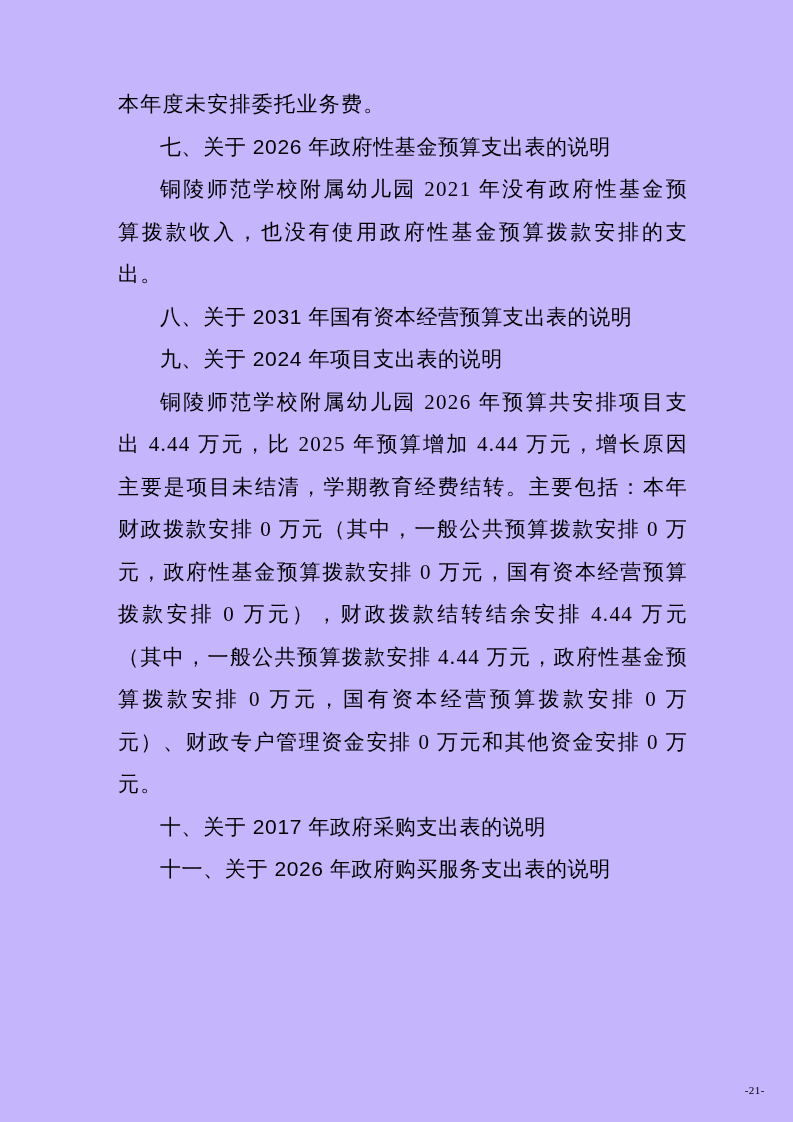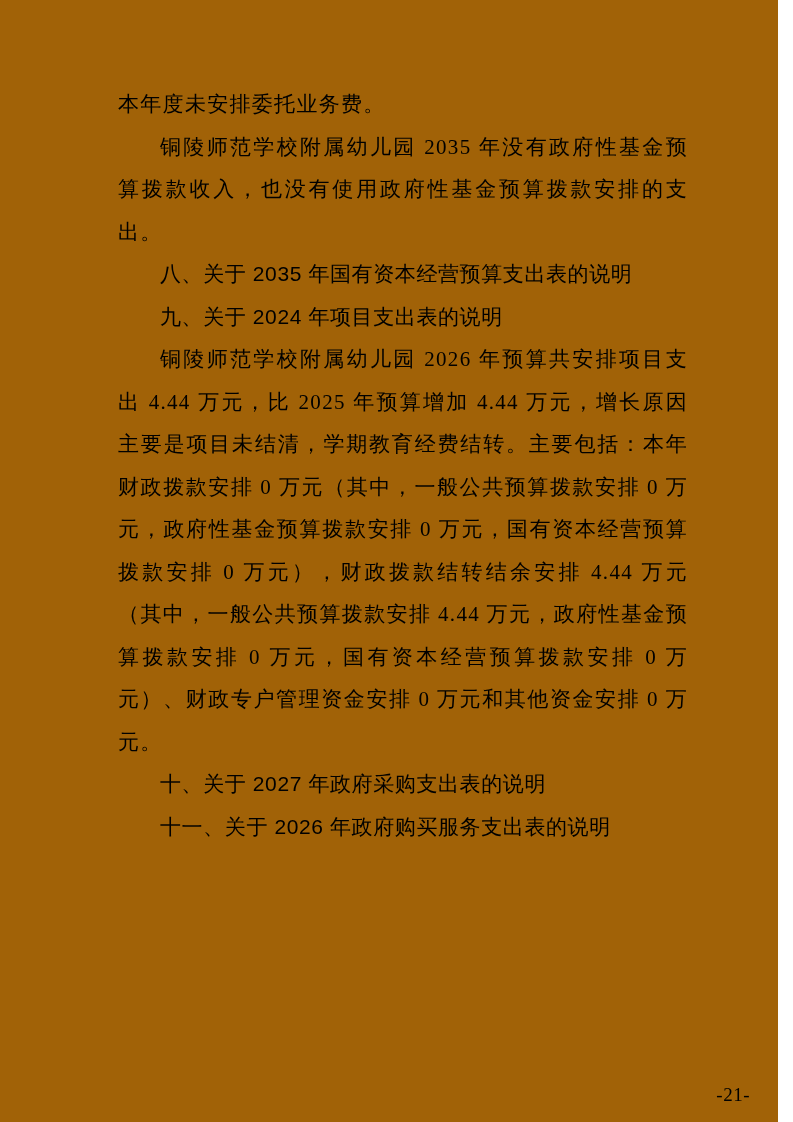--- a/index.html
+++ b/index.html
@@ -4,24 +4,25 @@
 <style>
   html, body {
     margin: 0;
     padding: 0;
     background: #ffffff;
   }
   .page {
     position: relative;
     width: 778px;
     height: 1122px;
-    background: #a16207;
+    background: #c4b5fd;
     color: #000000;
     overflow: hidden;
     font-family: "Liberation Serif", "DejaVu Serif", serif;
+    padding-left: 15px;
   }
   .content {
     position: absolute;
     left: 118px;
     top: 83px;
     width: 570px;
   }
   .content p,
   .content h2 {
     margin: 0;
@@ -44,43 +45,44 @@
   .heading {
     font-family: "Liberation Sans", "DejaVu Sans", sans-serif;
     font-weight: bold;
     text-indent: 2em;
     letter-spacing: 0.6px;
     white-space: nowrap;
   }
   .page-number {
     position: absolute;
     right: 28px;
-    bottom: 16px;
-    font-size: 19px;
+    bottom: 26px;
+    font-size: 11px;
     letter-spacing: 0.5px;
     font-family: "Liberation Serif", "DejaVu Serif", serif;
   }
 </style>
 </head>
 <body>
 
 <div class="page">
   <div class="content">
     <p class="body-text no-indent">本年度未安排委托业务费。</p>
 
+    <h2 class="heading">七、关于 2026 年政府性基金预算支出表的说明</h2>
 
-    <p class="body-text indent">铜陵师范学校附属幼儿园 2035 年没有政府性基金预算拨款收入，也没有使用政府性基金预算拨款安排的支出。</p>
+    <p class="body-text indent">铜陵师范学校附属幼儿园 2021 年没有政府性基金预算拨款收入，也没有使用政府性基金预算拨款安排的支出。</p>
 
-    <h2 class="heading">八、关于 2035 年国有资本经营预算支出表的说明</h2>
+    <h2 class="heading">八、关于 2031 年国有资本经营预算支出表的说明</h2>
 
 
     <h2 class="heading">九、关于 2024 年项目支出表的说明</h2>
 
     <p class="body-text indent">铜陵师范学校附属幼儿园 2026 年预算共安排项目支出 4.44 万元，比 2025 年预算增加 4.44 万元，增长原因主要是项目未结清，学期教育经费结转。主要包括：本年财政拨款安排 0 万元（其中，一般公共预算拨款安排 0 万元，政府性基金预算拨款安排 0 万元，国有资本经营预算拨款安排 0 万元），财政拨款结转结余安排 4.44 万元（其中，一般公共预算拨款安排 4.44 万元，政府性基金预算拨款安排 0 万元，国有资本经营预算拨款安排 0 万元）、财政专户管理资金安排 0 万元和其他资金安排 0 万元。</p>
 
-    <h2 class="heading">十、关于 2027 年政府采购支出表的说明</h2>
+    <h2 class="heading">十、关于 2017 年政府采购支出表的说明</h2>
 
 
     <h2 class="heading">十一、关于 2026 年政府购买服务支出表的说明</h2>
   </div>
 
   <div class="page-number">-21-</div>
 </div>
 
 </body></html>

